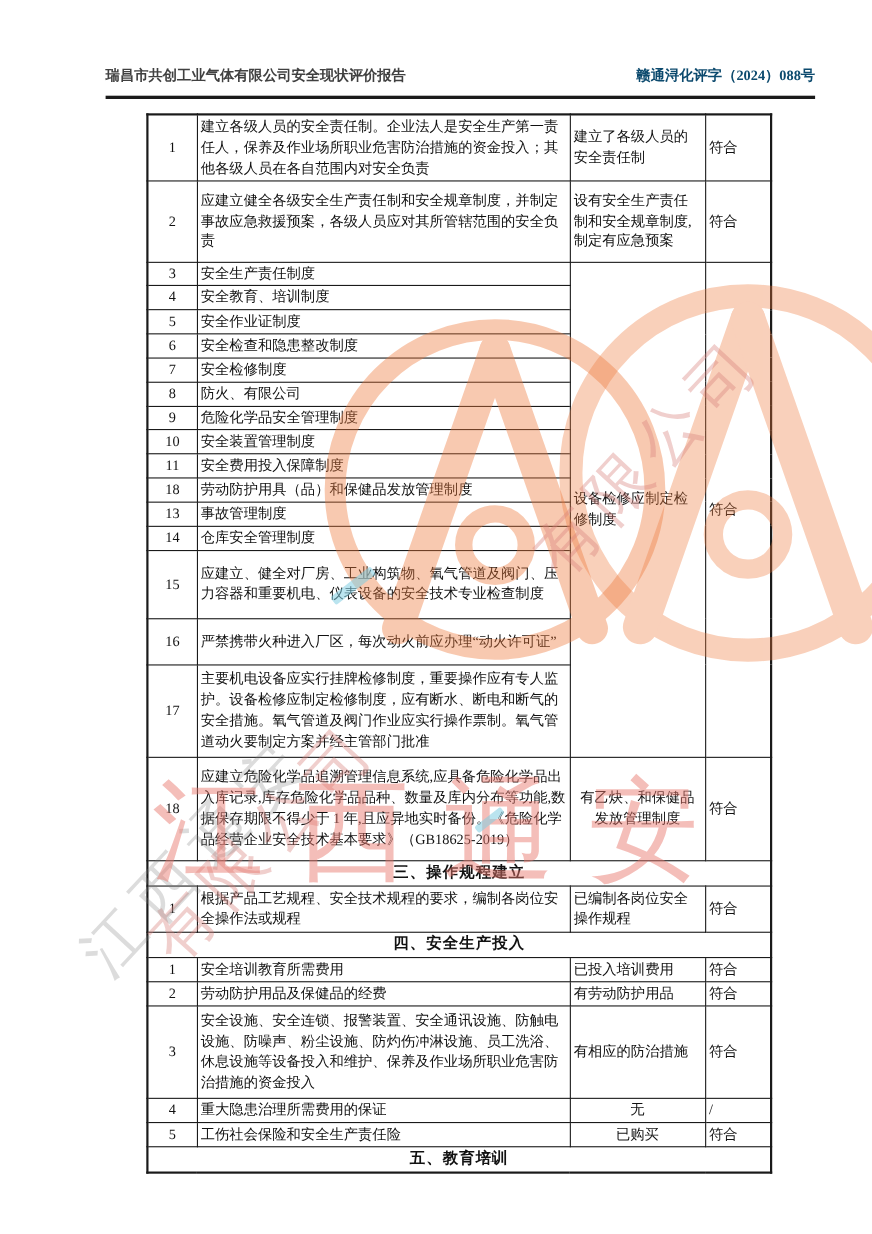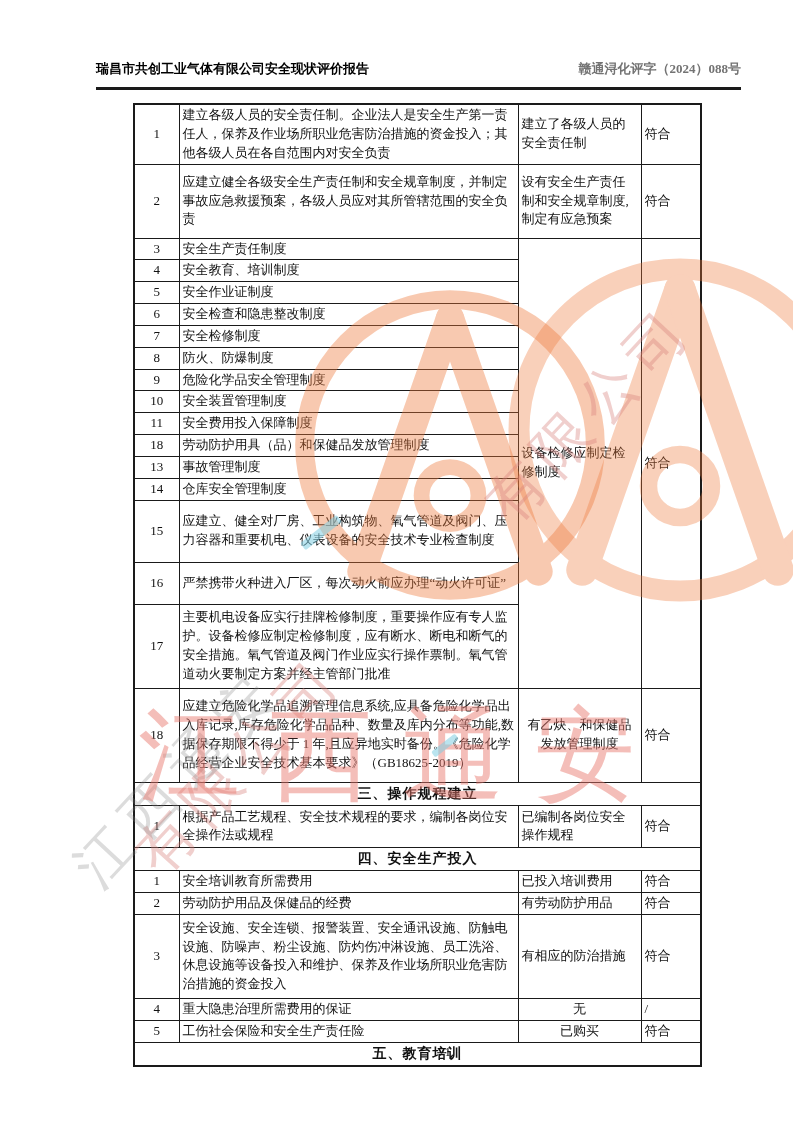--- a/index.html
+++ b/index.html
@@ -1,22 +1,22 @@
 <!DOCTYPE html>
 <html><head>
 <meta charset="utf-8">
 <style>
   html,body{margin:0;padding:0;}
   body{width:793px;height:1122px;background:#e8e8e8;font-family:"Liberation Serif", serif;}
   .page{position:relative;width:793px;height:1122px;background:#ffffff;overflow:hidden;}
 
   
   .hdr{position:absolute;top:60px;left:96px;right:52px;display:flex;justify-content:space-between;align-items:flex-end;}
-  .hdr .left{font-size:13px;font-weight:bold;color:#000000;}
-  .hdr .right{font-size:13px;font-weight:bold;color:#737373;}
+  .hdr .left{font-size:13px;font-weight:bold;color:#404040;}
+  .hdr .right{font-size:13px;font-weight:bold;color:#0c4a6e;}
   .hdr-rule{position:absolute;top:87px;left:96px;right:52px;height:2.5px;background:#1a1a1a;}
 
   
   table.main{position:absolute;top:103px;left:133px;border-collapse:collapse;table-layout:fixed;width:567px;}
   table.main td{border:1px solid #1a1a1a;font-size:13px;color:#111;padding:1px 3px;vertical-align:middle;line-height:1.45;word-break:break-all;}
   table.main{border:2px solid #1a1a1a;}
   td.num{text-align:center;padding:0;}
   td.eval{padding:1px 4px;}
   td.evalc{text-align:center;padding:1px 2px;}
   td.res{text-align:left;}
@@ -83,21 +83,21 @@
     <tr style="height:21px">
           <td class="num">6</td>
           <td>安全检查和隐患整改制度</td>
         </tr>
     <tr style="height:21px">
           <td class="num">7</td>
           <td>安全检修制度</td>
         </tr>
     <tr style="height:21px">
           <td class="num">8</td>
-          <td>防火、防爆制度</td>
+          <td>防火、有限公司</td>
         </tr>
     <tr style="height:21px">
           <td class="num">9</td>
           <td>危险化学品安全管理制度</td>
         </tr>
     <tr style="height:21px">
           <td class="num">10</td>
           <td>安全装置管理制度</td>
         </tr>
     <tr style="height:21px">

